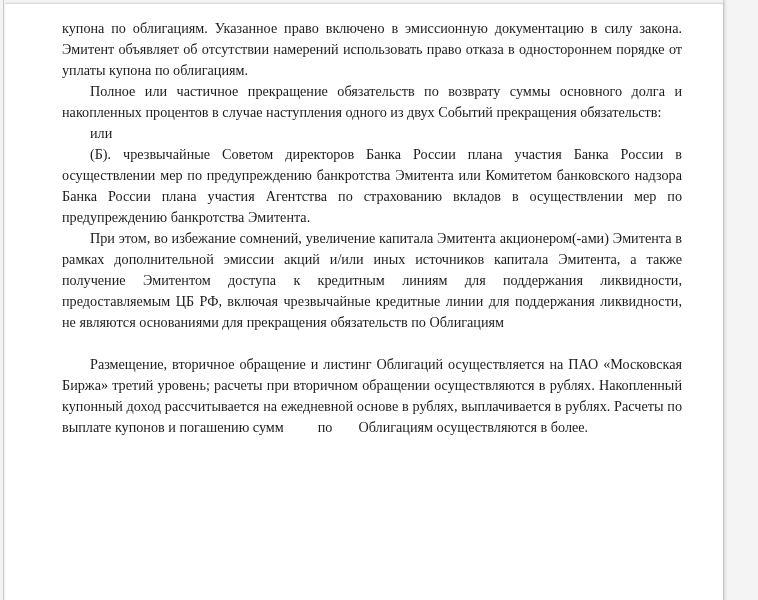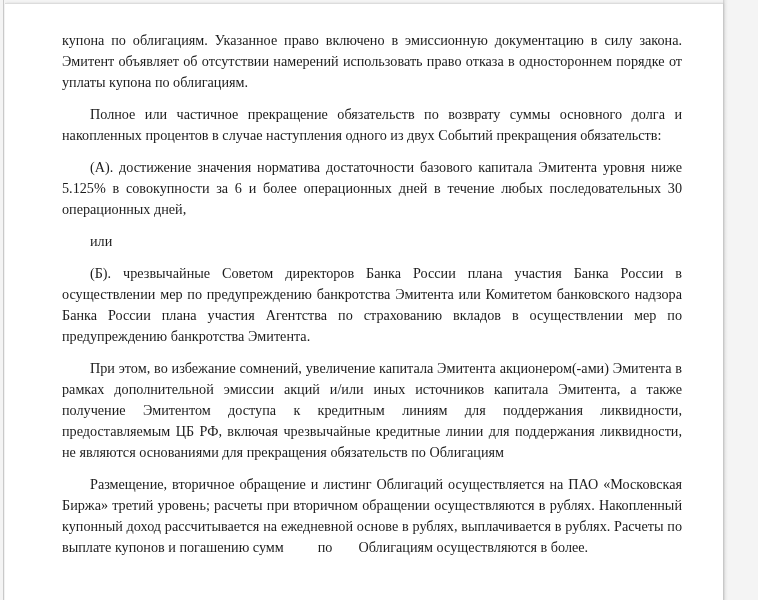--- a/index.html
+++ b/index.html
@@ -84,21 +84,20 @@
     text-align: justify;
   }
 
   
   p.para.gap-before {
     margin-top: 21px;
   }
 
   
   p.para + p.para {
-    margin-top: 11px;
   }
   p.para.gap-before + p.para,
   p.para + p.para.gap-before {
     
   }
 
   
   .loose-line {
     letter-spacing: 0;
   }
@@ -106,21 +105,21 @@
     display: inline-block;
     width: 34px;
   }
   .wide-gap-sm {
     display: inline-block;
     width: 26px;
   }
 
   
   #first-para {
-    margin-top: 12px;
+    margin-top: 0;
     text-indent: 0;
   }
 
   .spacer-block {
     height: 14px;
   }
 </style>
 </head>
 <body>
 
@@ -131,21 +130,20 @@
   <div id="page-sheet">
 
     <div id="page-body">
 
       <div class="spacer-block"></div>
 
       <p class="para" id="first-para">купона по облигациям. Указанное право включено в эмиссионную документацию в силу закона. Эмитент объявляет об отсутствии намерений использовать право отказа в одностороннем порядке от уплаты купона по облигациям.</p>
 
       <p class="para">Полное или частичное прекращение обязательств по возврату суммы основного долга и накопленных процентов в случае наступления одного из двух Событий прекращения обязательств:</p>
 
-      <p class="para">(А). достижение значения норматива достаточности базового капитала Эмитента уровня ниже 5.125% в совокупности за 6 и более операционных дней в течение любых последовательных 30 операционных дней,</p>
 
       <p class="para">или</p>
 
       <p class="para">(Б).    чрезвычайные Советом директоров Банка России плана участия Банка России в осуществлении мер по предупреждению банкротства Эмитента или Комитетом банковского надзора Банка России плана участия Агентства по страхованию вкладов в осуществлении мер по предупреждению банкротства Эмитента.</p>
 
       <p class="para">При этом, во избежание сомнений, увеличение капитала Эмитента акционером(-ами) Эмитента в рамках дополнительной эмиссии акций и/или иных источников капитала Эмитента, а также получение Эмитентом доступа к кредитным линиям для поддержания ликвидности, предоставляемым ЦБ РФ, включая чрезвычайные кредитные линии для поддержания ликвидности, не являются основаниями для прекращения обязательств по Облигациям</p>
 
       <p class="para gap-before loose-line"><span>Размещение, вторичное обращение и листинг Облигаций осуществляется на ПАО «Московская Биржа» третий уровень; расчеты при вторичном обращении осуществляются в рублях. Накопленный купонный доход рассчитывается на ежедневной основе в рублях, выплачивается в рублях. Расчеты по выплате купонов и погашению сумм</span><span class="wide-gap"></span><span>по</span><span class="wide-gap-sm"></span><span>Облигациям</span>
         <span>осуществляются в более.</span></p>
 

